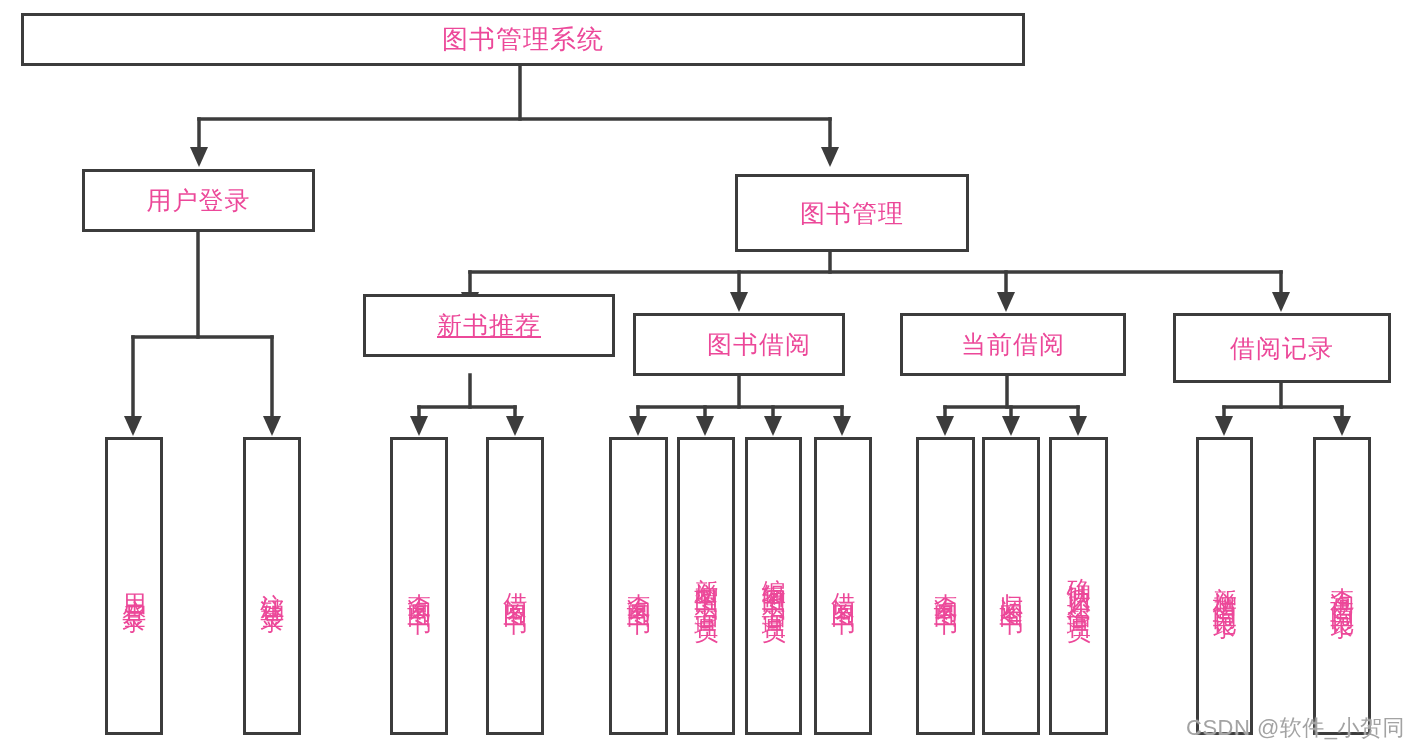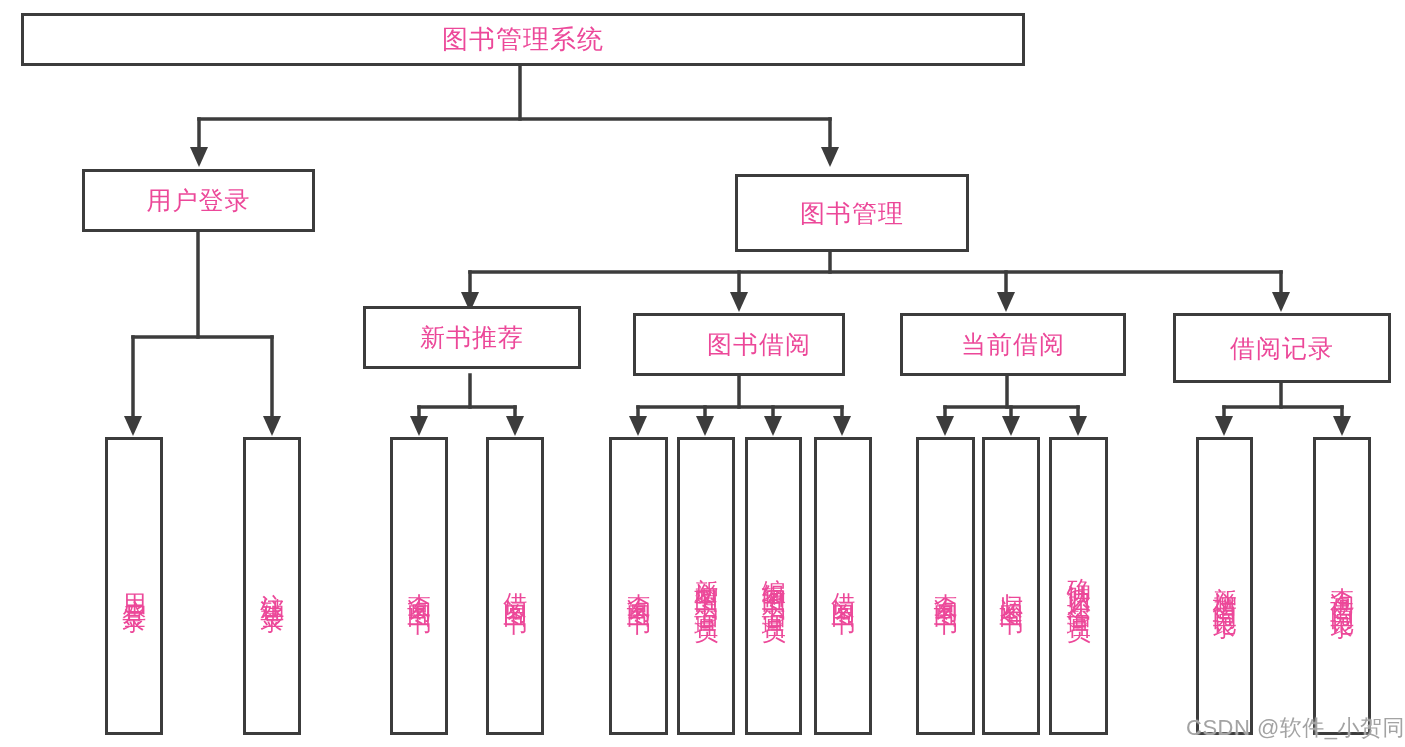--- a/index.html
+++ b/index.html
@@ -125,21 +125,21 @@
     <span class="h-label root-label">图书管理系统</span>
   </div>
 
   <div class="box" style="left:82px; top:169px; width:233px; height:63px;">
     <span class="h-label">用户登录</span>
   </div>
   <div class="box" style="left:713px; top:174px; width:234px; height:78px;margin-left:22px;">
     <span class="h-label">图书管理</span>
   </div>
 
-  <div class="box" style="left:363px; top:306px; width:218px; height:63px;">
+  <div class="box" style="left:363px; top:294px; width:252px; height:63px;text-decoration:underline;">
     <span class="h-label">新书推荐</span>
   </div>
   <div class="box" style="left:633px; top:313px; width:212px; height:63px;padding-left:40px;">
     <span class="h-label">图书借阅</span>
   </div>
   <div class="box" style="left:900px; top:313px; width:226px; height:63px;justify-content:center;">
     <span class="h-label">当前借阅</span>
   </div>
   <div class="box" style="left:1173px; top:313px; width:218px; height:70px;">
     <span class="h-label">借阅记录</span>

